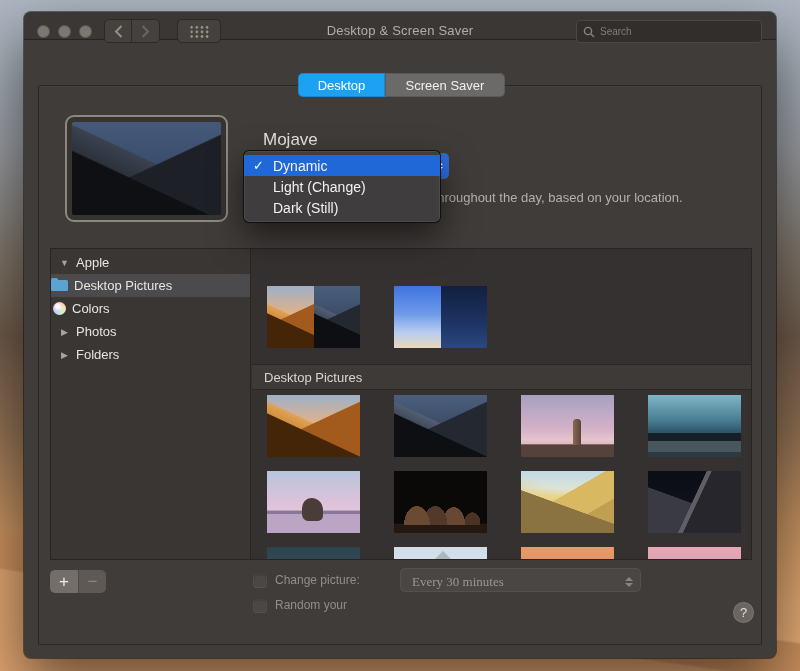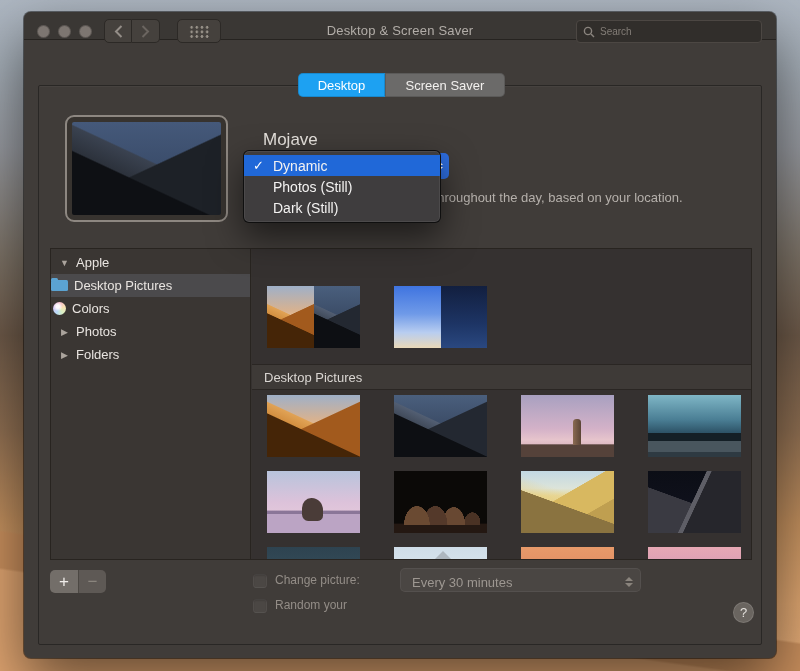--- a/index.html
+++ b/index.html
@@ -186,21 +186,21 @@
     border-left:1px solid #4c4843; }
   .chk { position:absolute; width:14px; height:14px; background:#4b4744; border-radius:3px;
     box-shadow:inset 0 0 0 1px rgba(255,255,255,0.07), inset 0 1px 2px rgba(0,0,0,0.35); }
   .chk-1 { left:229px; top:562px; }
   .chk-2 { left:229px; top:587px; }
   .chk-label { position:absolute; font-size:12px; color:#938d87; }
   .lbl-1 { left:251px; top:561px; }
   .lbl-2 { left:251px; top:586px; }
   .popup-dis { position:absolute; left:376px; top:556px; width:241px; height:24px;
     background:#4a4643; border-radius:5px; box-shadow:inset 0 0 0 1px rgba(255,255,255,0.06);
-    display:flex; align-items:center; font-size:13px; color:#9d9791; padding:4px 8px 0 12px; }
+    display:flex; align-items:center; font-size:13px; color:#9d9791; padding:4px 8px 0 12px;font-family:Liberation Serif, serif; }
   .popup-dis .grow { flex:1; }
   .popup-dis .updown .up { border-bottom-color:#8a847d; }
   .popup-dis .updown .dn { border-top-color:#8a847d; }
   .help { position:absolute; left:709px; top:590px; width:21px; height:21px; border-radius:50%;
     background:#6a6560; box-shadow:inset 0 0 0 1px rgba(255,255,255,0.12);
     display:flex; align-items:center; justify-content:center;
     font-size:13px; color:#e4e1dd; }
 </style>
 </head>
 <body>
@@ -258,21 +258,21 @@
         </span>
     </div>
 
     <div class="menu">
       <div class="menu-row sel">
         <span class="check">✓</span>
         <span>Dynamic</span>
       </div>
       <div class="menu-row">
         <span class="check"></span>
-        <span>Photos (Still)</span>
+        <span>Light (Change)</span>
       </div>
       <div class="menu-row">
         <span class="check"></span>
         <span>Dark (Still)</span>
       </div>
     </div>
 
     <div class="browser">
       <div class="sidebar">
         <div style="height:2px"></div>

